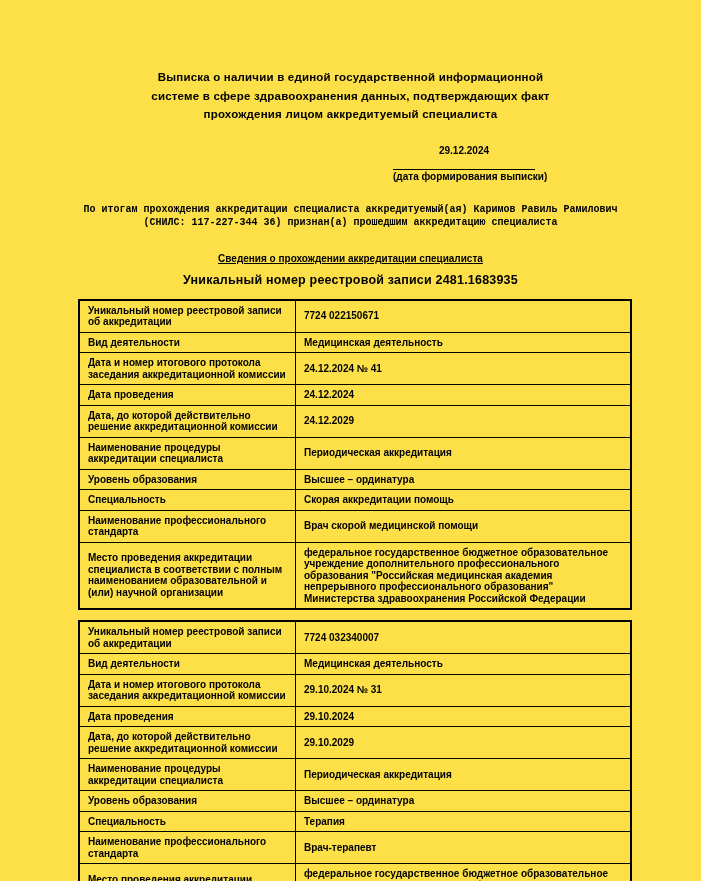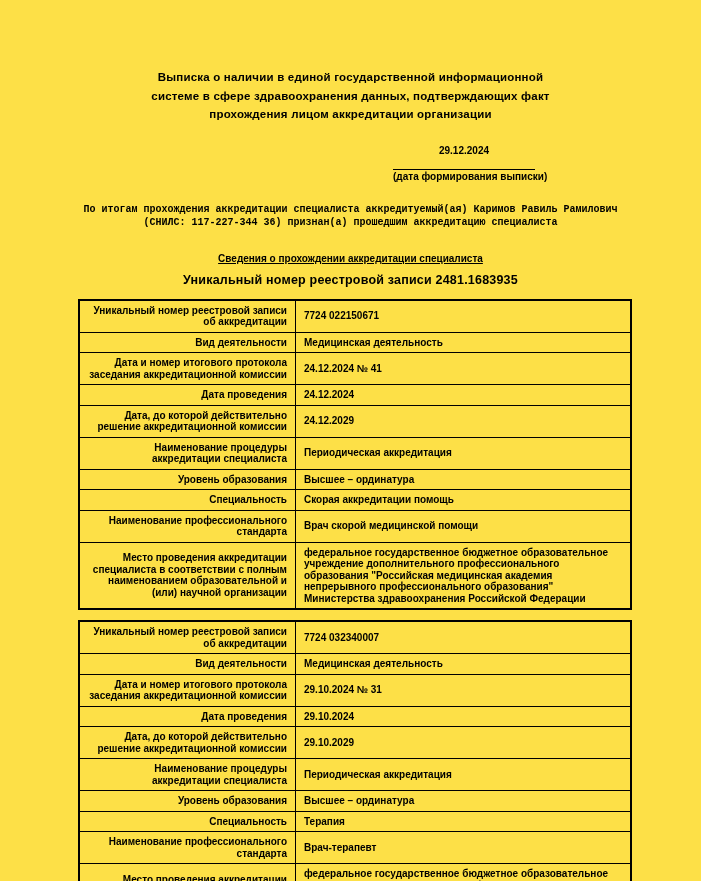--- a/index.html
+++ b/index.html
@@ -71,32 +71,32 @@
     margin-top: 10px;
   }
   table.acc-table td {
     border: 1px solid #000;
     font-size: 10px;
     line-height: 11.5px;
     padding: 4px 8px;
     vertical-align: middle;
     word-wrap: break-word;
   }
-  td.label-cell { width: 199px; text-align: right; }
+  td.label-cell { width: 199px; }
   td.value-cell { width: 318px; }
 </style>
 </head>
 <body>
 
 <div class="page">
 
   <div class="title">
     <div>Выписка о наличии в единой государственной информационной</div>
     <div>системе в сфере здравоохранения данных, подтверждающих факт</div>
-    <div>прохождения лицом аккредитации организации</div>
+    <div>прохождения лицом аккредитуемый специалиста</div>
   </div>
 
   <div class="date-block">
     <div class="date-value">29.12.2024</div>
     <div class="date-caption">(дата формирования выписки)</div>
   </div>
 
   <p class="intro">По итогам прохождения аккредитации специалиста аккредитуемый(ая) Каримов Равиль Рамилович (СНИЛС: 117-227-344 36) признан(а) прошедшим аккредитацию специалиста</p>
 
   <div class="section-heading">Сведения о прохождении аккредитации специалиста</div>

